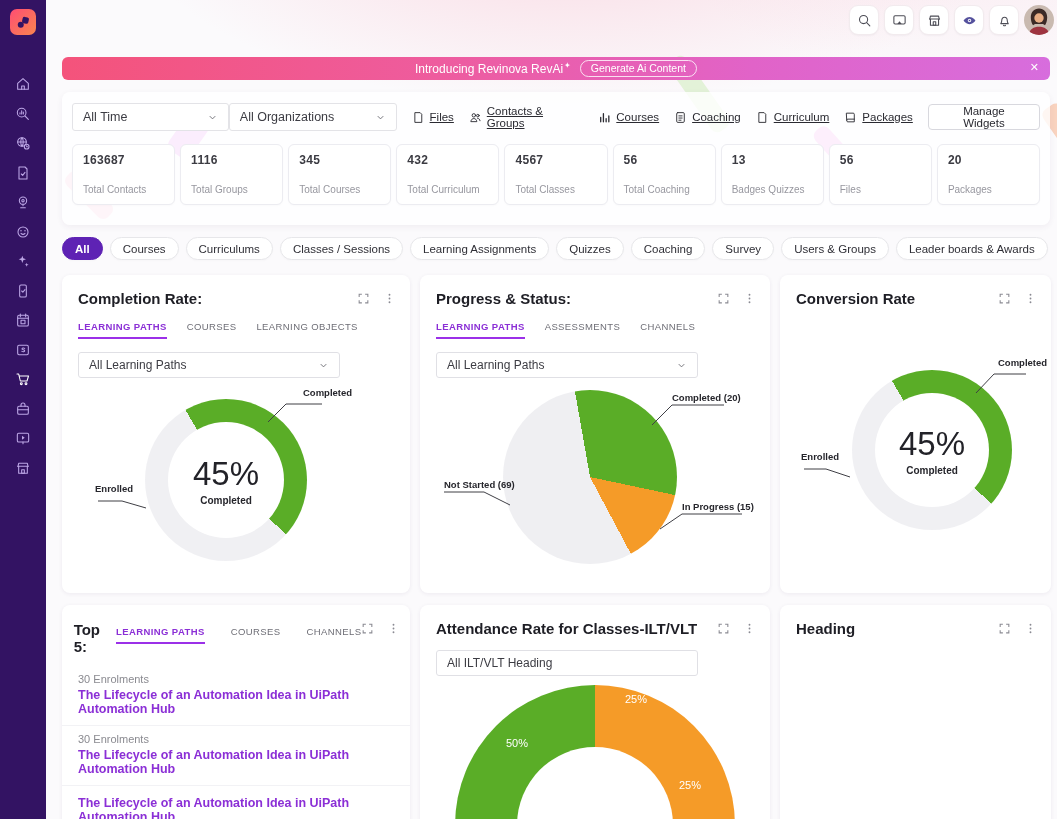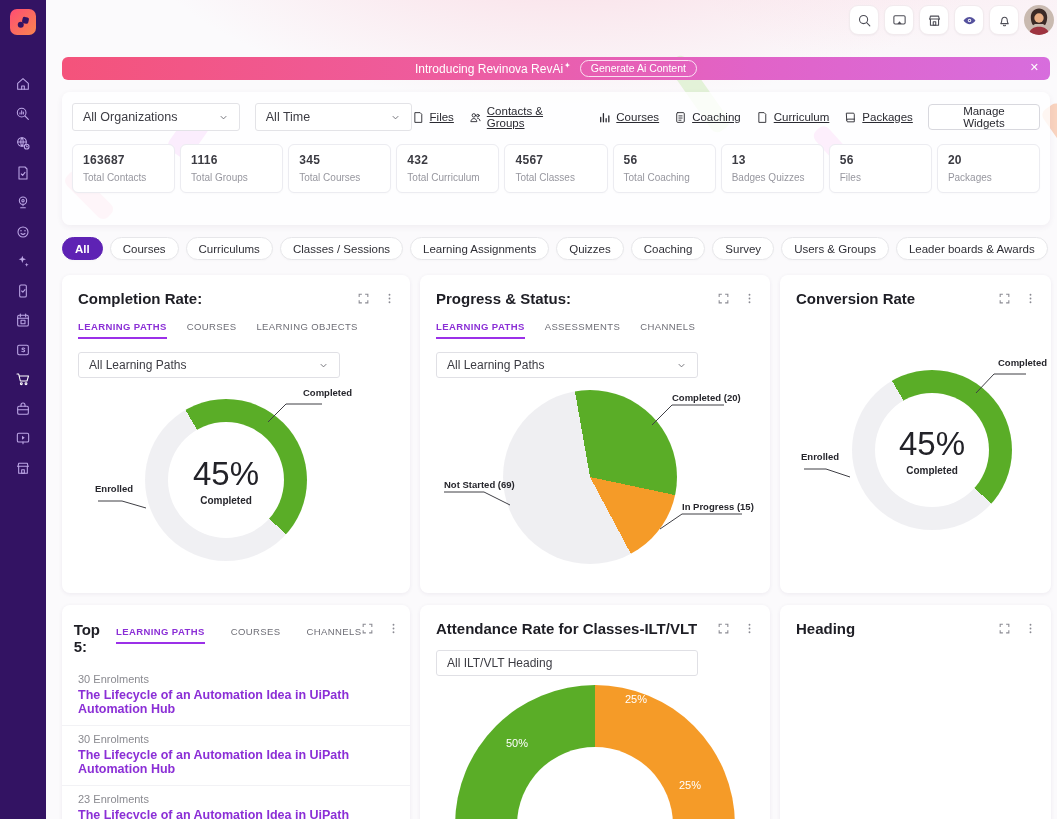--- a/index.html
+++ b/index.html
@@ -59,21 +59,21 @@
   .qlinks { margin-left:auto; display:flex; align-items:center; gap:15px; }
   .qlink { display:flex; align-items:center; gap:5px; color:#2a2a31; font-size:11.5px; cursor:pointer; }
   .qlink svg { width:13px; height:13px; stroke:#2a2a31; fill:none; stroke-width:1.7; stroke-linecap:round; stroke-linejoin:round; }
   .qlink span { text-decoration:underline; }
   .manage-btn { margin-left:15px; height:26px; padding:0 12px; background:#fff; border:1px solid #d8d8de; border-radius:4px;
                 font-size:11.5px; color:#2a2a31; cursor:pointer; font-family:inherit; }
   .stats-row { display:flex; gap:5px; padding:13px 10px 0 10px; }
   .stat-card { flex:1; background:#fff; border:1px solid #ececf1; border-radius:6px; padding:8px 10px 9px;
                box-shadow:0 1px 2px rgba(0,0,0,.02); }
   .stat-value { font-size:12px; font-weight:bold; color:#3b3b42; letter-spacing:.3px; }
-  .stat-label { font-size:10px; color:#97979f; margin-top:5px; white-space:nowrap; }
+  .stat-label { font-size:10px; color:#97979f; margin-top:17px; white-space:nowrap; }
 
   
   .pills { position:absolute; left:16px; top:237px; display:flex; gap:7px; z-index:5; }
   .pill { height:23px; display:flex; align-items:center; padding:0 12px; border-radius:12px; background:#fff;
           border:1px solid #e7e7ea; font-size:11.5px; color:#2f2f36; cursor:pointer; box-shadow:0 1px 2px rgba(0,0,0,.02); white-space:nowrap;}
   .pill.active { background:#5e22b4; border-color:#5e22b4; color:#fff; font-weight:bold; }
 
   
   .widgets { position:absolute; left:16px; top:275px; width:988px; display:grid;
              grid-template-columns:348px 350px 271px; grid-template-rows:318px 600px; gap:12px 10px; z-index:5; }
@@ -282,28 +282,28 @@
   </div>
 
   <div class="banner">
     <span class="banner-title"><span>Introducing Revinova RevAi</span><span class="banner-sparkle">✦</span></span>
     <button class="banner-cta">Generate Ai Content</button>
     <span class="banner-close">✕</span>
   </div>
 
   <div class="panel">
     <div class="panel-row1">
+      <div class="select sel-time">
+        <span>All Time</span>
+        <svg viewBox="0 0 24 24">
+            <path d="M6 9l6 6 6-6"></path>
+          </svg>
+      </div>
       <div class="select sel-org">
         <span>All Organizations</span>
-        <svg viewBox="0 0 24 24">
-            <path d="M6 9l6 6 6-6"></path>
-          </svg>
-      </div>
-      <div class="select sel-time">
-        <span>All Time</span>
         <svg viewBox="0 0 24 24">
             <path d="M6 9l6 6 6-6"></path>
           </svg>
       </div>
       <div class="qlinks">
         <div class="qlink">
             <svg viewBox="0 0 24 24">
               <path d="M6 3h9l3 3v15H6z"></path>
             </svg>
             <span>Files</span>
@@ -532,21 +532,20 @@
       <div class="t5-list">
         <div class="t5-item">
           <div class="t5-meta">30 Enrolments</div>
           <div class="t5-link">The Lifecycle of an Automation Idea in UiPath Automation Hub</div>
         </div>
         <div class="t5-item">
           <div class="t5-meta">30 Enrolments</div>
           <div class="t5-link">The Lifecycle of an Automation Idea in UiPath Automation Hub</div>
         </div>
         <div class="t5-item">
-          <div class="t5-meta">23 Enrolments</div>
           <div class="t5-link">The Lifecycle of an Automation Idea in UiPath Automation Hub</div>
         </div>
 
       </div>
     </div>
 
     <div class="widget">
       <div class="w-head">
         <div class="w-title">Attendance Rate for Classes-ILT/VLT</div>
         <div class="w-actions">

